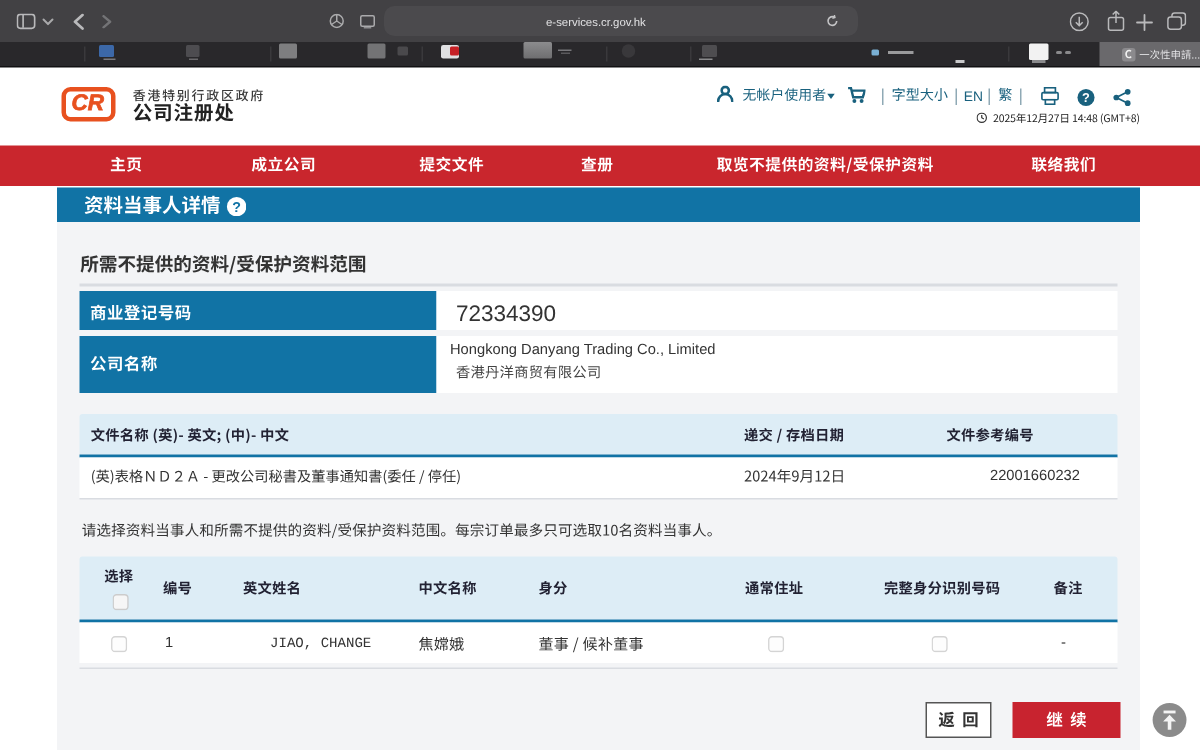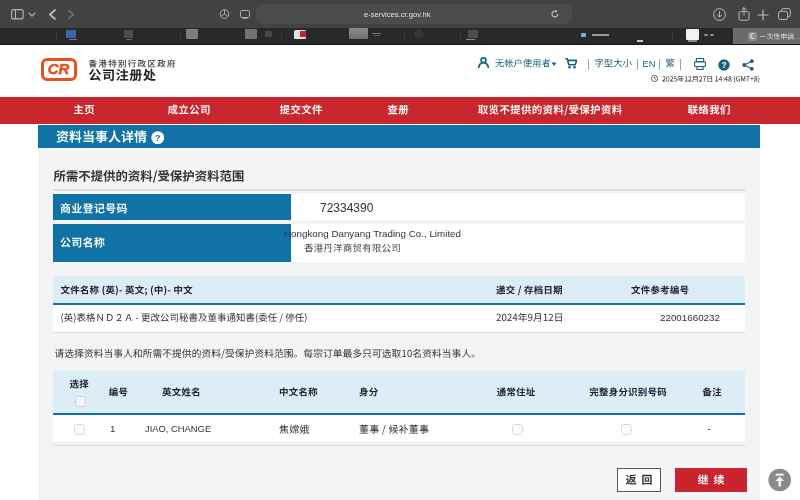--- a/index.html
+++ b/index.html
@@ -119,40 +119,40 @@
 <div style="position:absolute;left:0px;top:96.5px;width:800px;height:27px;background:#c9262d;"></div>
 <div style="position:absolute;left:38px;top:124.5px;width:722px;height:375.5px;background:#f3f4f6;"></div>
 <div style="position:absolute;left:38px;top:124.5px;width:722px;height:23.5px;background:#1173a5;"></div>
 <svg style="position:absolute;left:150.5px;top:130.8px;" width="13.5" height="13.5" viewBox="0 0 13.5 13.5">
     <circle cx="6.75" cy="6.75" r="6.5" fill="#fff"></circle>
     <text x="6.75" y="10.2" text-anchor="middle" font-family="Liberation Sans" font-size="9.5" font-weight="bold" fill="#1173a5">?</text>
   </svg>
 <div style="position:absolute;left:53px;top:189px;width:692px;height:1.5px;background:#d9dce1;"></div>
 <div style="position:absolute;left:53px;top:193.5px;width:238px;height:26.5px;background:#1173a5;"></div>
 <div style="position:absolute;left:291px;top:193.5px;width:454px;height:26.5px;background:#fff;"></div>
-<div style="position:absolute;left:304px;top:201px;font-size:12px;color:#333;font-family:'Liberation Sans',sans-serif;margin-left:16px;">72334390</div>
+<div style="position:absolute;left:304px;top:201px;font-size:15px;color:#333;font-family:'Liberation Sans',sans-serif;">72334390</div>
 <div style="position:absolute;left:53px;top:223.5px;width:238px;height:38.5px;background:#1173a5;"></div>
 <div style="position:absolute;left:291px;top:223.5px;width:454px;height:38.5px;background:#fff;"></div>
-<div style="position:absolute;left:284px;top:227.5px;font-size:9.8px;color:#333;font-family:'Liberation Sans',sans-serif;">Hongkong Danyang Trading Co., Limited</div>
+<div style="position:absolute;left:300px;top:227.5px;font-size:9.8px;color:#333;font-family:'Liberation Sans',sans-serif;">Hongkong Danyang Trading Co., Limited</div>
 <div style="position:absolute;left:53px;top:276px;width:692px;height:26.5px;background:#ddedf6;border-radius:2px 2px 0 0;"></div>
 <div style="position:absolute;left:53px;top:302.5px;width:692px;height:2.5px;background:#1173a5;"></div>
 <div style="position:absolute;left:53px;top:305px;width:692px;height:26.5px;background:#fff;"></div>
 <div style="position:absolute;left:53px;top:331.5px;width:692px;height:1.5px;background:#d9dce1;"></div>
 <div style="position:absolute;left:660px;top:312px;font-size:9.8px;color:#333;font-family:'Liberation Sans',sans-serif;">22001660232</div>
 <div style="position:absolute;left:53px;top:370.5px;width:692px;height:42px;background:#ddedf6;border-radius:2px 2px 0 0;"></div>
 <div style="position:absolute;left:53px;top:412.5px;width:692px;height:2.5px;background:#1173a5;"></div>
 <div style="position:absolute;left:53px;top:415px;width:692px;height:27px;background:#fff;"></div>
 <svg style="position:absolute;left:74.8px;top:395.5px;" width="11" height="11" viewBox="0 0 11 11">
     <rect x="0.5" y="0.5" width="9.8" height="9.8" rx="2.2" fill="#f6f6f6" stroke="#cccccc" stroke-width="0.9"></rect>
   </svg>
 <svg style="position:absolute;left:74px;top:423.8px;" width="11" height="11" viewBox="0 0 11 11">
     <rect x="0.5" y="0.5" width="9.8" height="9.8" rx="2.2" fill="#fdfdfd" stroke="#d4d4d4" stroke-width="0.9"></rect>
   </svg>
 <div style="position:absolute;left:110px;top:422.5px;font-size:9.8px;color:#333;font-family:'Liberation Sans',sans-serif;">1</div>
-<div style="position:absolute;left:145px;top:422.5px;font-size:9.4px;color:#333;font-family:Liberation Sans, sans-serif;text-align:right;">JIAO, CHANGE</div>
+<div style="position:absolute;left:180px;top:422.5px;font-size:9.4px;color:#333;font-family:Liberation Mono, monospace;text-align:right;">JIAO, CHANGE</div>
 <svg style="position:absolute;left:512px;top:423.8px;" width="11" height="11" viewBox="0 0 11 11">
     <rect x="0.5" y="0.5" width="9.8" height="9.8" rx="2.2" fill="#fdfdfd" stroke="#d4d4d4" stroke-width="0.9"></rect>
   </svg>
 <svg style="position:absolute;left:621px;top:423.8px;" width="11" height="11" viewBox="0 0 11 11">
     <rect x="0.5" y="0.5" width="9.8" height="9.8" rx="2.2" fill="#fdfdfd" stroke="#d4d4d4" stroke-width="0.9"></rect>
   </svg>
 <div style="position:absolute;left:704px;top:423px;width:10px;text-align:center;font-size:10px;color:#333;font-family:'Liberation Sans',sans-serif;">-</div>
 <div style="position:absolute;left:53px;top:444.5px;width:692px;height:1.2px;background:#d9dce1;"></div>
 <div style="position:absolute;left:617px;top:467.5px;width:44px;height:24px;background:#fff;border:1.1px solid #555;box-sizing:border-box;"></div>
 <div style="position:absolute;left:675px;top:467.5px;width:72px;height:24px;background:#c8232f;"></div>

